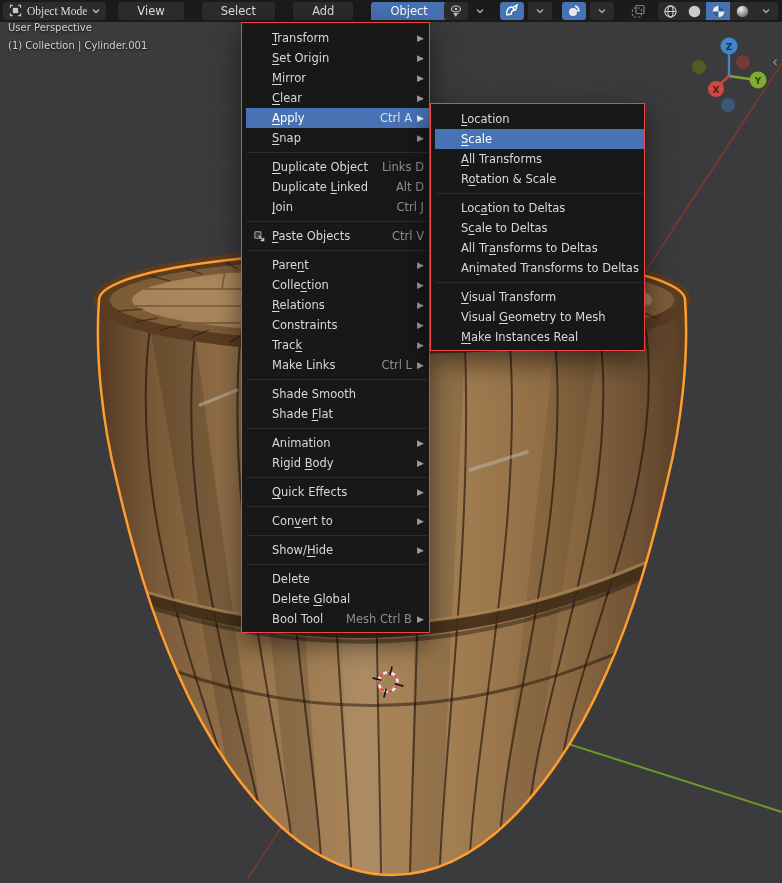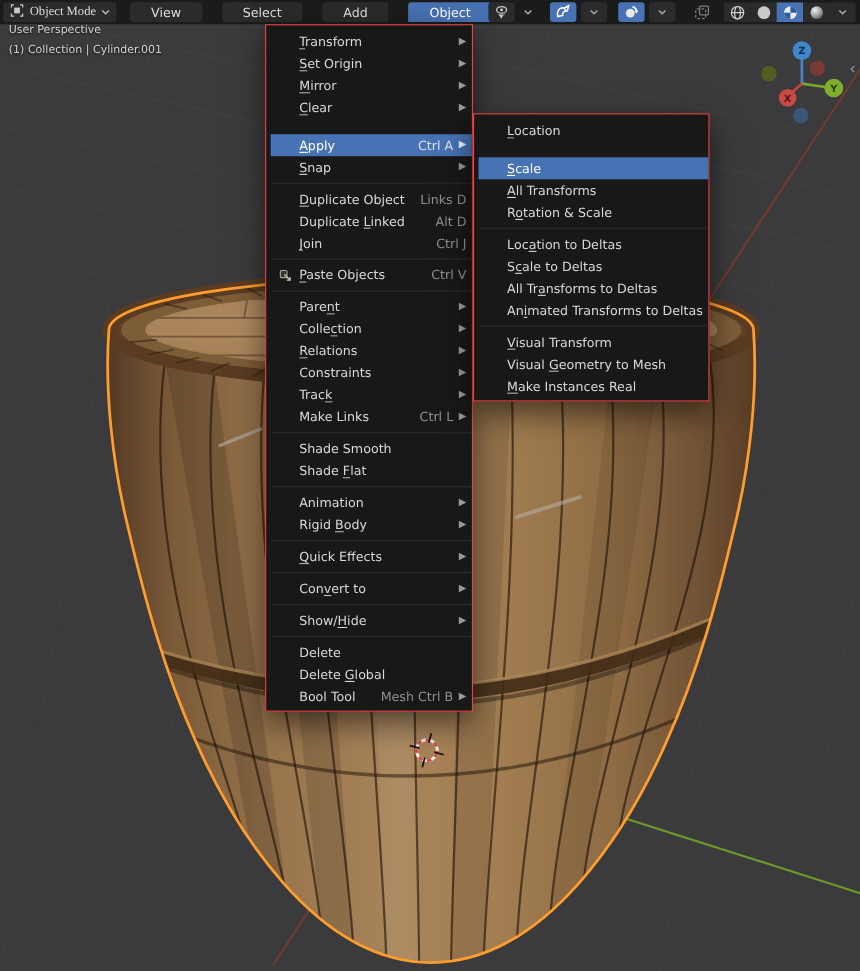--- a/index.html
+++ b/index.html
@@ -33,21 +33,21 @@
   .menu-panel{position:absolute;background:var(--panel-bg,#181818);border:1px solid #ef4444;
     box-shadow:0 10px 26px rgba(0,0,0,.55);z-index:30;padding:5px 0 3px 4px;box-sizing:border-box;}
   #object-menu{left:241px;top:22px;width:189px;}
   #apply-submenu{left:430px;top:103px;width:215px;}
   .menu-item{height:20px;display:flex;align-items:center;padding:0 5px 0 0;font-size:11.5px;
     color:var(--menu-text,#d8d8d8);cursor:default;white-space:nowrap;}
   .menu-item .gutter{flex:0 0 26px;display:flex;align-items:center;justify-content:center;}
   .menu-item .lbl{flex:1 1 auto;overflow:hidden;}
   .menu-item .sc{color:var(--shortcut-text,#8f8f8f);margin-left:14px;}
   .menu-item .arr{flex:0 0 10px;text-align:right;color:#9a9a9a;font-size:9px;margin-left:2px;}
-  .menu-item.hl{background:var(--accent-blue,#4772b3);color:#fff;margin-top:14px;}
+  .menu-item.hl{background:var(--accent-blue,#4772b3);color:#fff;}
   .menu-item.hl .sc{color:#d9e1f2;}
   .menu-item.hl .arr{color:#eef2fa;}
   .ac{text-decoration:underline;text-underline-offset:2px;text-decoration-thickness:1px;}
   .menu-sep{height:1px;background:#2c2c2c;margin:4px 1px;}
 </style>
 </head>
 <body>
 
 <div id="stage">
 

